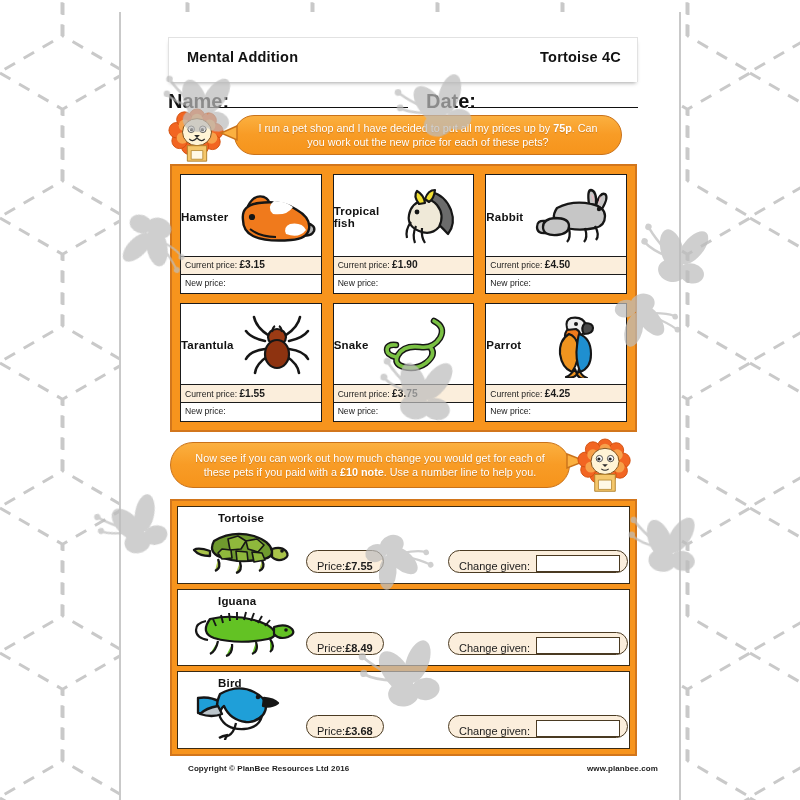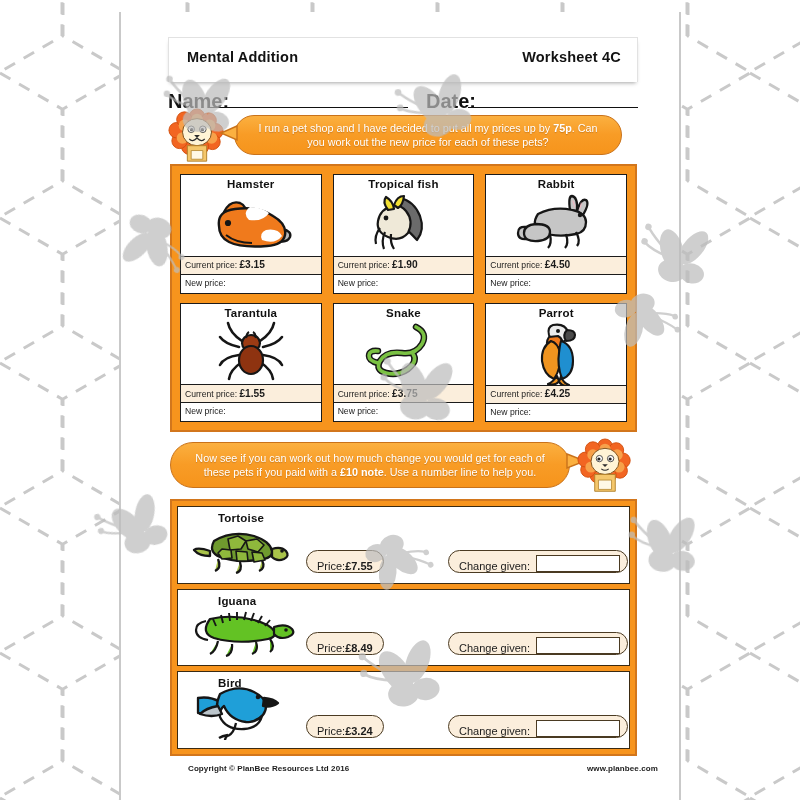--- a/index.html
+++ b/index.html
@@ -80,21 +80,21 @@
   .grid{
     display:grid;grid-template-columns:repeat(3,1fr);
     grid-template-rows:repeat(2,1fr);
     gap:9px 11px;width:100%;height:100%;
   }
   .card{
     background:#ffffff;border:1.4px solid #1b1b1b;
     display:flex;flex-direction:column;overflow:hidden;
   }
   .card-pic{
-    flex:1;display:flex;flex-direction:column;align-items:center;
+    flex:1;display:flex;flex-direction:row;align-items:center;
     justify-content:space-between;padding-top:3px;position:relative;
   }
   .card-name{
     font-weight:bold;font-size:11.5px;color:#111;letter-spacing:.2px;
   }
   .card-art{flex:1;display:flex;align-items:center;justify-content:center;width:100%;}
   .card-art svg{display:block;}
   .row-cur{
     background:#fbeedc;border-top:1.4px solid #1b1b1b;
     font-size:8.6px;color:#1b1b1b;padding:2.5px 4px;line-height:11px;
@@ -159,21 +159,21 @@
       </pattern>
     </defs>
     <rect x="-40" y="-40" width="900" height="900" fill="url(#hexpat)"></rect>
   </svg>
 </div>
 
 <div id="sheet">
 
   <div class="hdr-box">
     <div class="hdr-title">Mental Addition</div>
-    <div class="hdr-ws">Worksheet 4C</div>
+    <div class="hdr-ws">Tortoise 4C</div>
   </div>
 
   <div class="namerow">
     <div class="lbl lbl-name">Name:</div>
     <div class="rule rule-name"></div>
     <div class="lbl lbl-date">Date:</div>
     <div class="rule rule-date"></div>
   </div>
 
   <div class="lion" style="left:47px;top:96px;">
@@ -475,21 +475,21 @@
       <path d="M26,24 q-12,2 -18,8 q12,4 22,0 z" fill="#bcc6cc"></path>
       <path d="M72,16 q10,1 14,5 q-7,5 -15,3 z" fill="#161616"></path>
       <path d="M44,41 q-2,10 -8,13" fill="none"></path>
       <path d="M36,53 q-6,1 -9,3" fill="none"></path>
       <path d="M36,53 q-3,3 -3,5" fill="none"></path>
       <circle cx="66" cy="15" r="2.3" fill="#161616" stroke-width="0"></circle>
     </g>
             </svg></div>
           <div class="pill pill-price">
             <span>Price: </span>
-            <b>£3.24</b>
+            <b>£3.68</b>
           </div>
           <div class="pill pill-change">
             <span>Change given:</span>
             <span class="answer-box"></span>
           </div>
         </div>
       </div>
   </div>
 
   <div class="footer">

